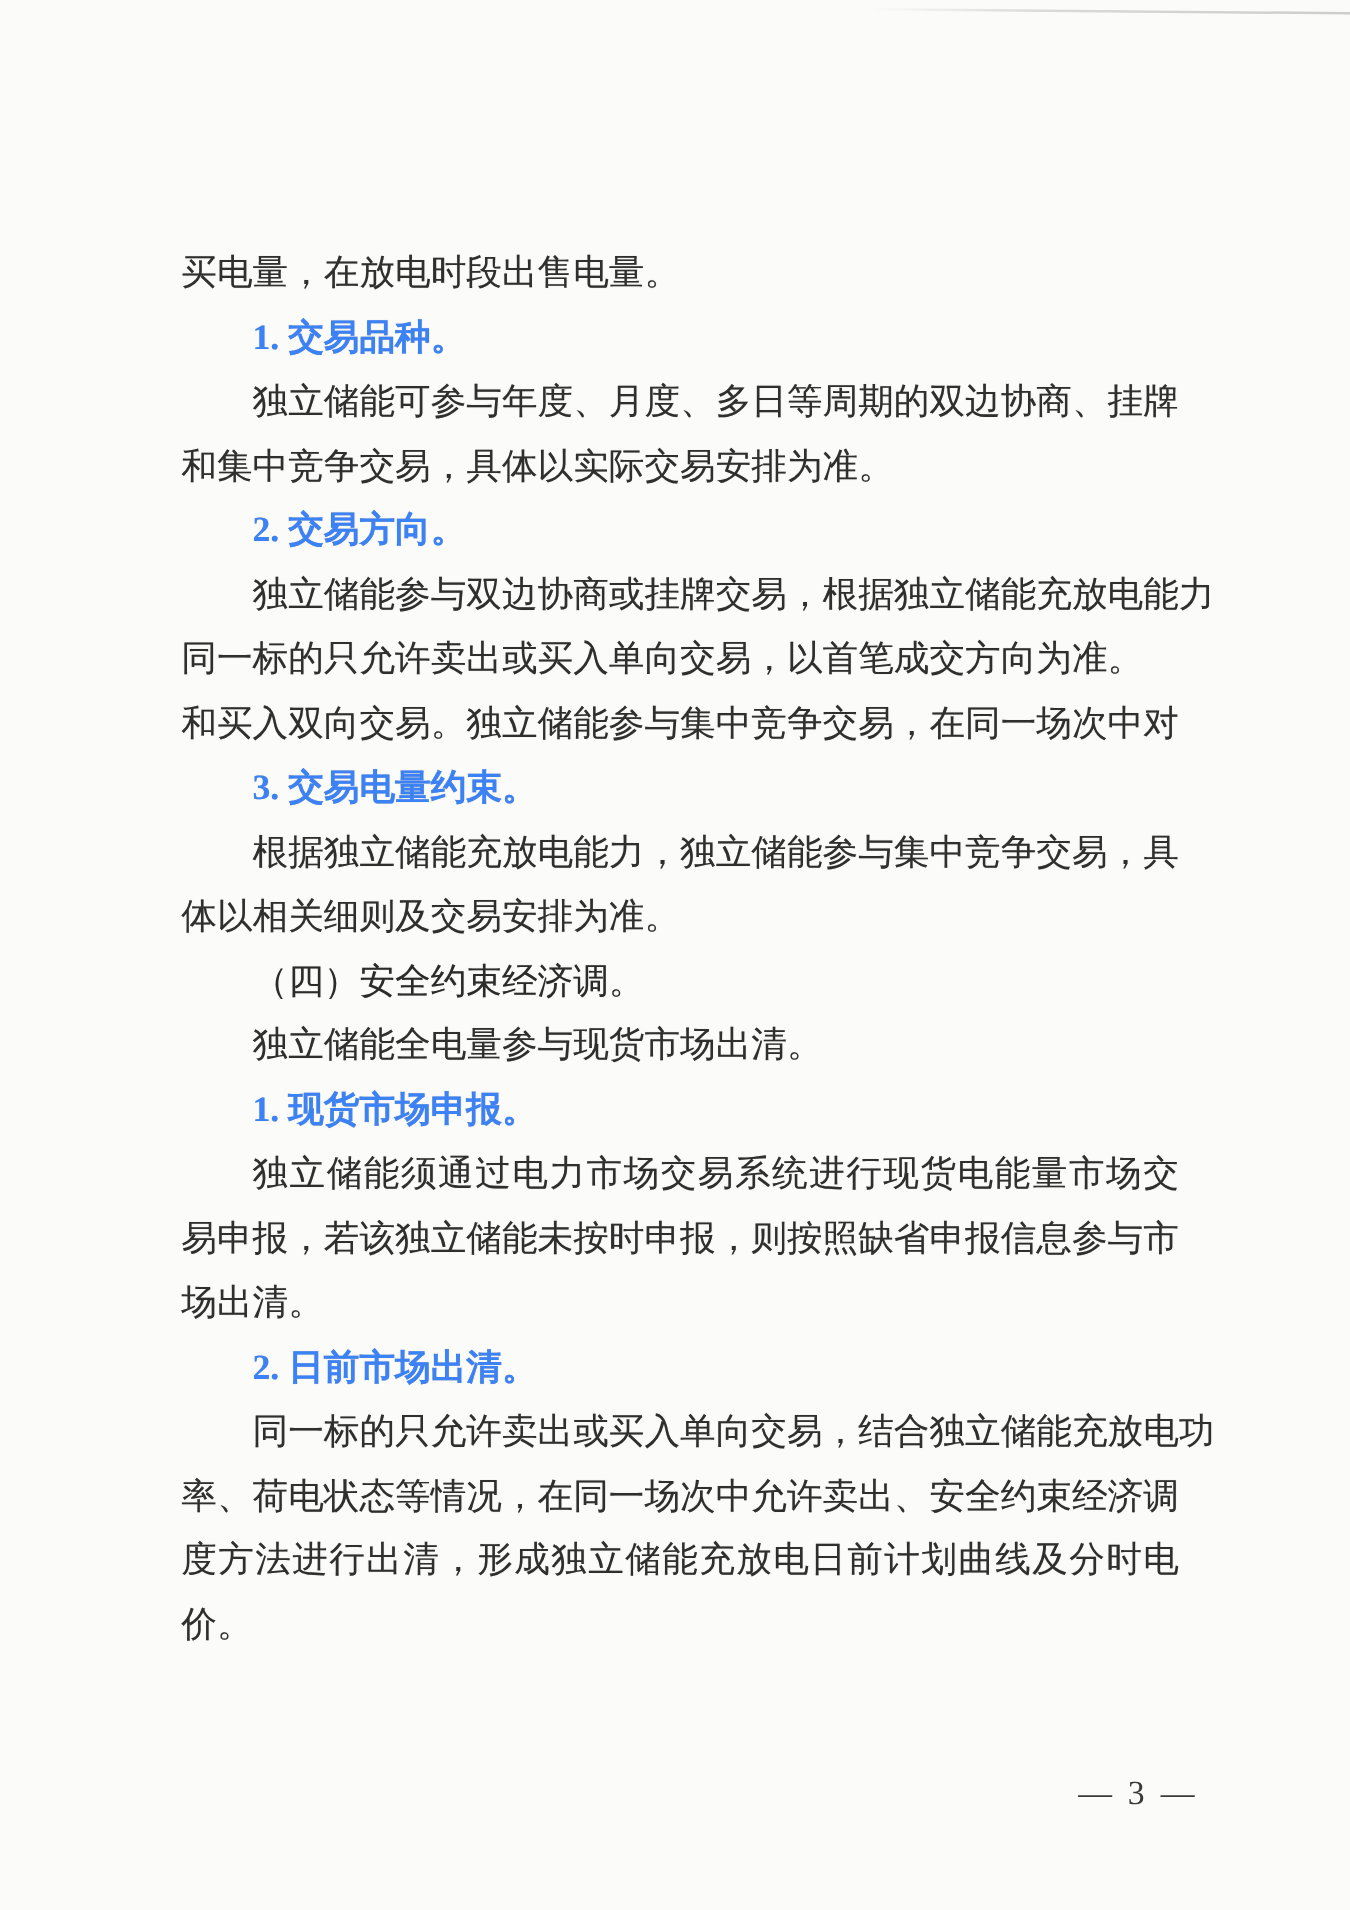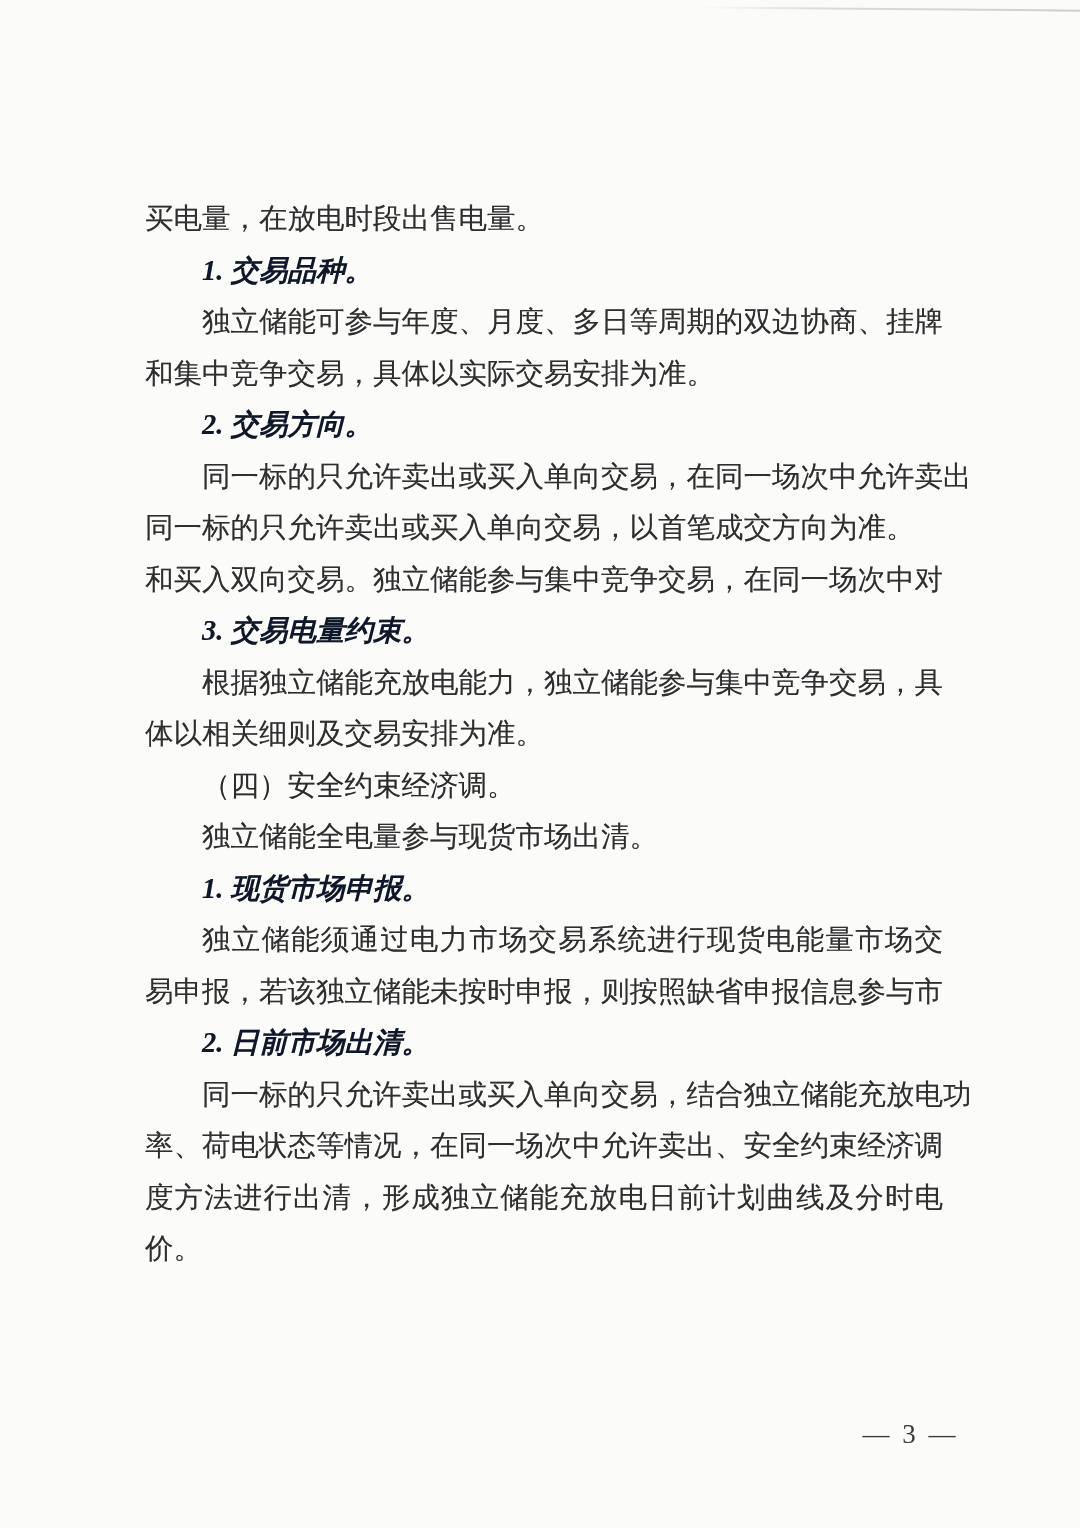--- a/index.html
+++ b/index.html
@@ -42,22 +42,21 @@
   .line {
     white-space: nowrap;
     text-align: justify;
     
   }
   .line.fill  { text-align-last: justify; text-justify: inter-character; }
   .line.last  { text-align-last: left; }
   .line.first-indent { text-indent: 57px; }
   .block.heading .line {
     font-weight: 700;
-    color: #0f172a;
-    font-style: italic;
+    color: #3b82f6;
   }
   .block.section-heading .line {
     font-weight: 400;
     color: #2b2b2b;
   }
   .page-number {
     position: absolute;
     top: 1417px;
     left: 843px;
     width: 135px;
@@ -83,21 +82,21 @@
         <div class="line last first-indent">1. 交易品种。</div>
       </div>
       <div class="block body">
         <div class="line fill first-indent">独立储能可参与年度、月度、多日等周期的双边协商、挂牌</div>
         <div class="line last">和集中竞争交易，具体以实际交易安排为准。</div>
       </div>
       <div class="block heading">
         <div class="line last first-indent">2. 交易方向。</div>
       </div>
       <div class="block body">
-        <div class="line fill first-indent">同一标的只允许卖出或买入单向交易，在同一场次中允许卖出</div>
+        <div class="line fill first-indent">独立储能参与双边协商或挂牌交易，根据独立储能充放电能力</div>
         <div class="line last">同一标的只允许卖出或买入单向交易，以首笔成交方向为准。</div>
         <div class="line fill">和买入双向交易。独立储能参与集中竞争交易，在同一场次中对</div>
       </div>
       <div class="block heading">
         <div class="line last first-indent">3. 交易电量约束。</div>
       </div>
       <div class="block body">
         <div class="line fill first-indent">根据独立储能充放电能力，独立储能参与集中竞争交易，具</div>
         <div class="line last">体以相关细则及交易安排为准。</div>
       </div>
@@ -106,20 +105,21 @@
       </div>
       <div class="block body">
         <div class="line last first-indent">独立储能全电量参与现货市场出清。</div>
       </div>
       <div class="block heading">
         <div class="line last first-indent">1. 现货市场申报。</div>
       </div>
       <div class="block body">
         <div class="line fill first-indent">独立储能须通过电力市场交易系统进行现货电能量市场交</div>
         <div class="line fill">易申报，若该独立储能未按时申报，则按照缺省申报信息参与市</div>
+        <div class="line last">场出清。</div>
       </div>
       <div class="block heading">
         <div class="line last first-indent">2. 日前市场出清。</div>
       </div>
       <div class="block body">
         <div class="line fill first-indent">同一标的只允许卖出或买入单向交易，结合独立储能充放电功</div>
         <div class="line fill">率、荷电状态等情况，在同一场次中允许卖出、安全约束经济调</div>
         <div class="line fill">度方法进行出清，形成独立储能充放电日前计划曲线及分时电</div>
         <div class="line last">价。</div>
       </div>

